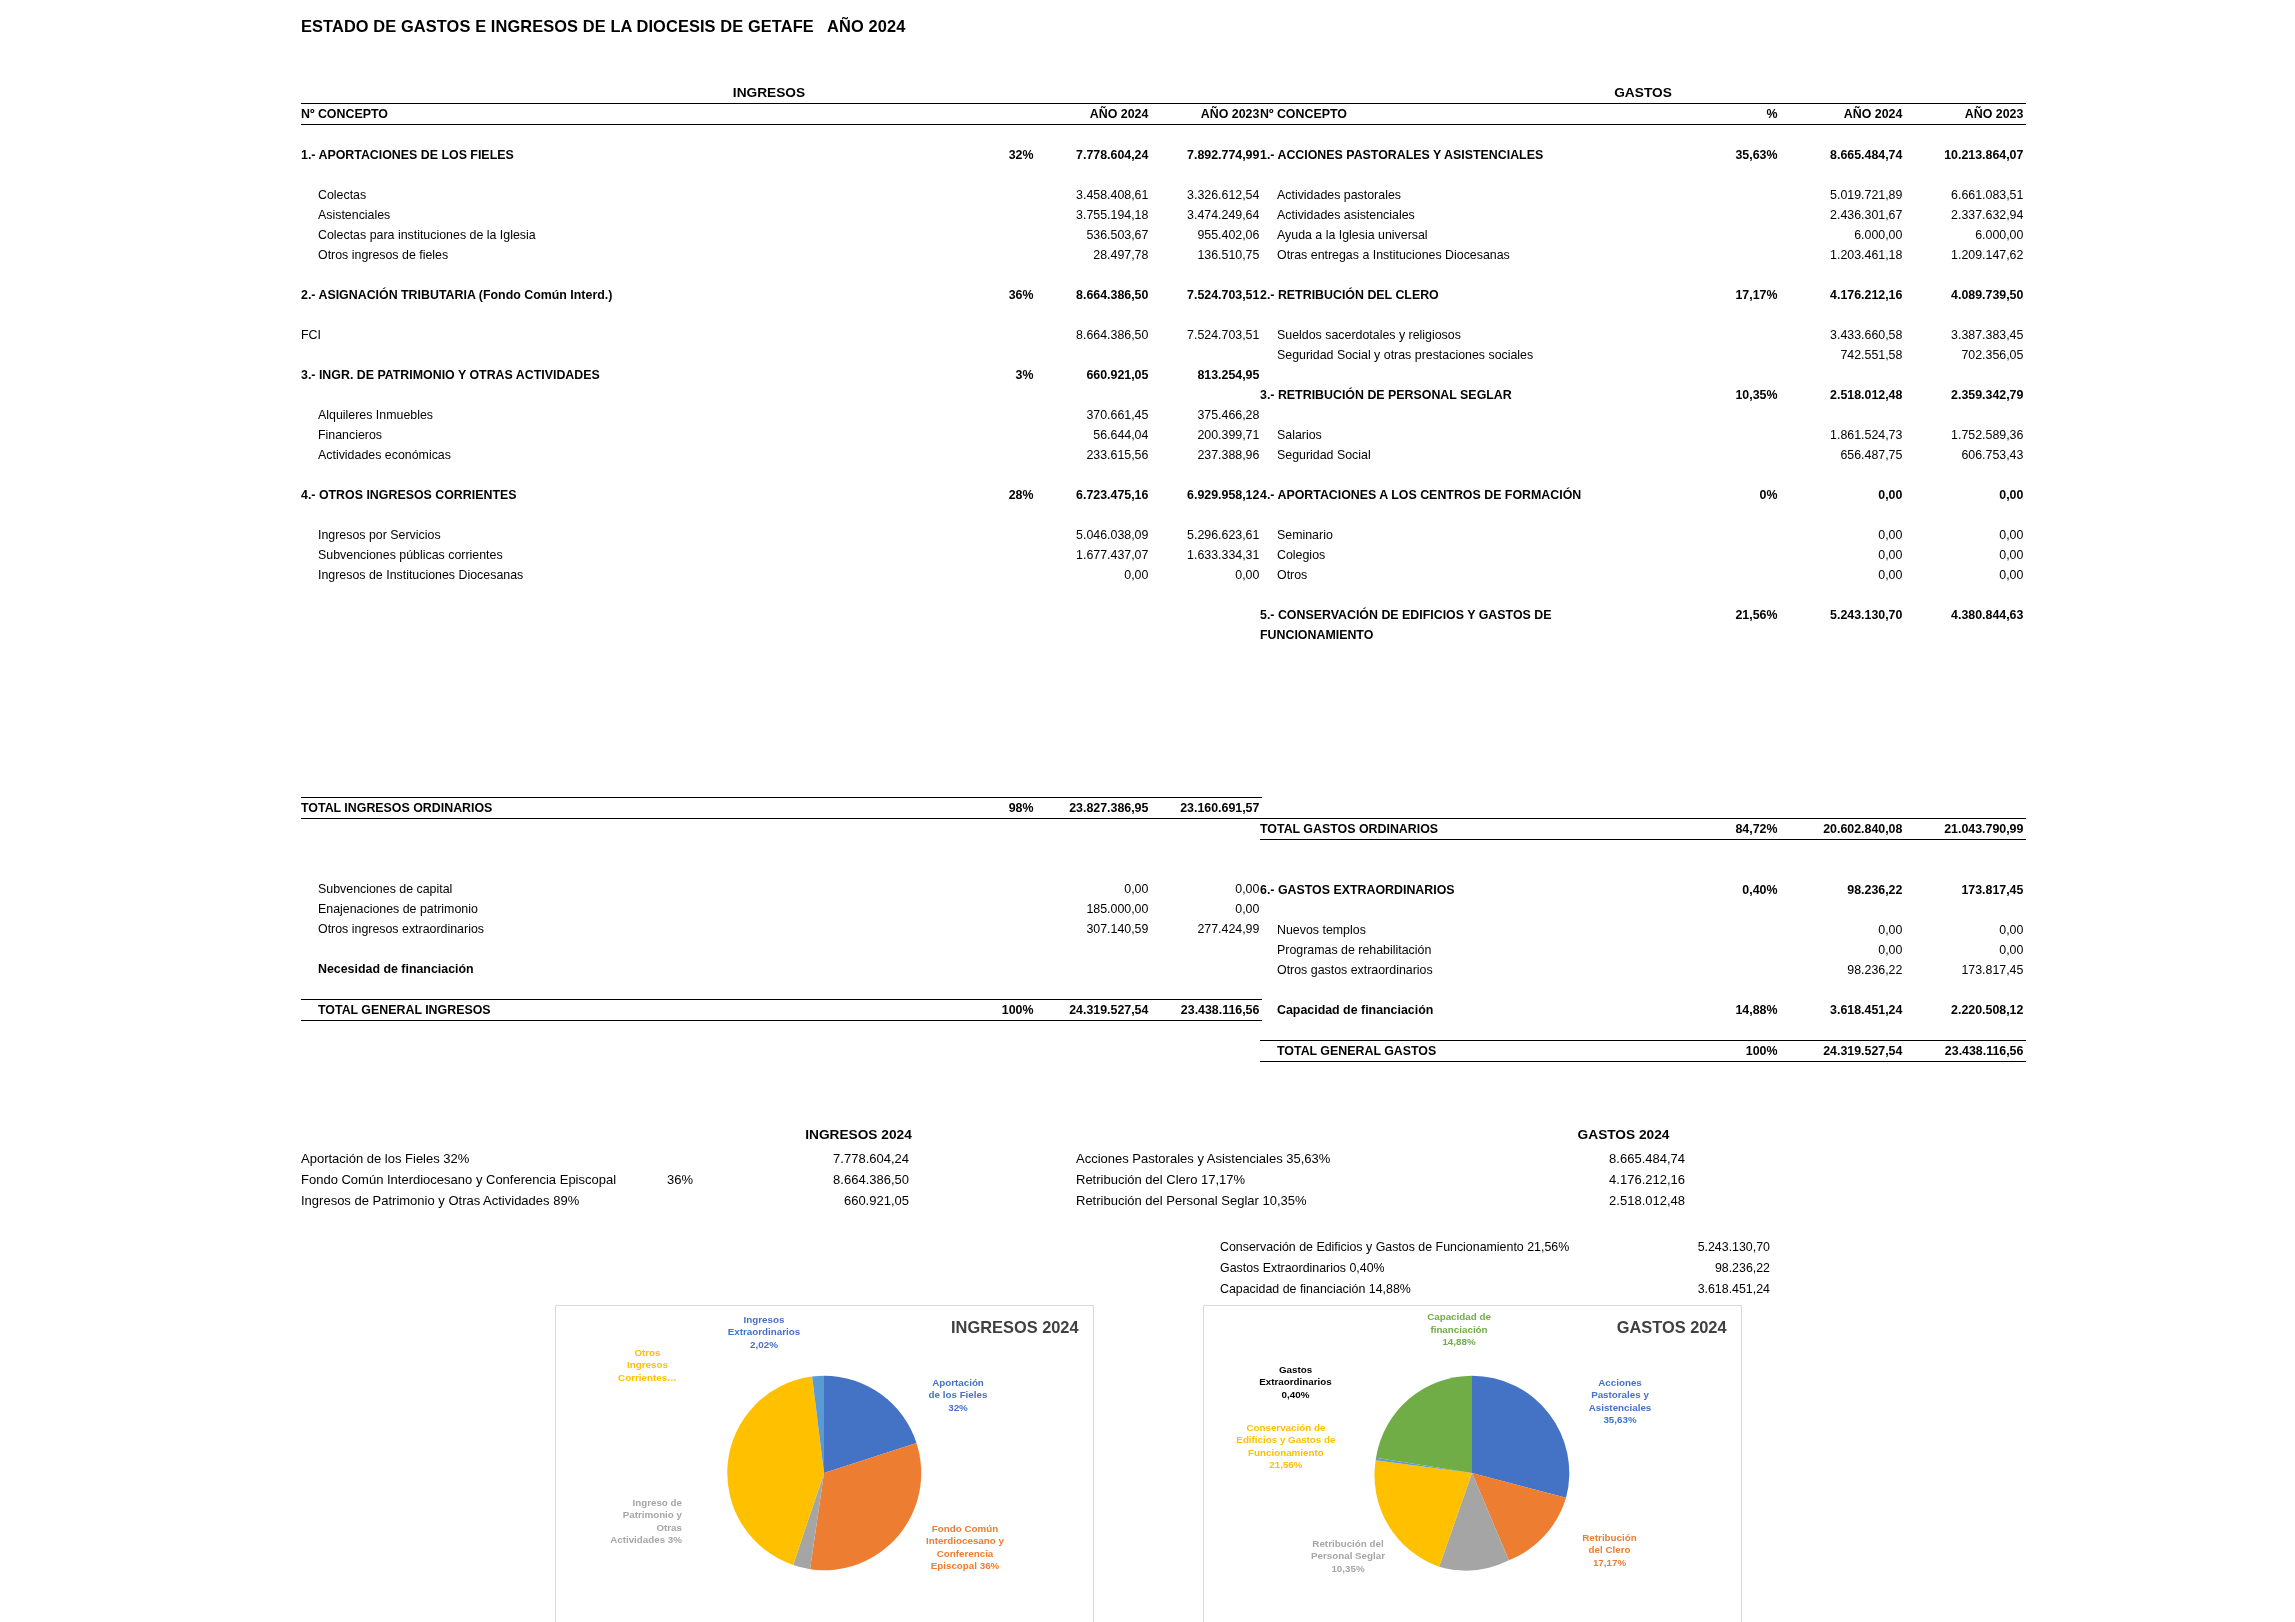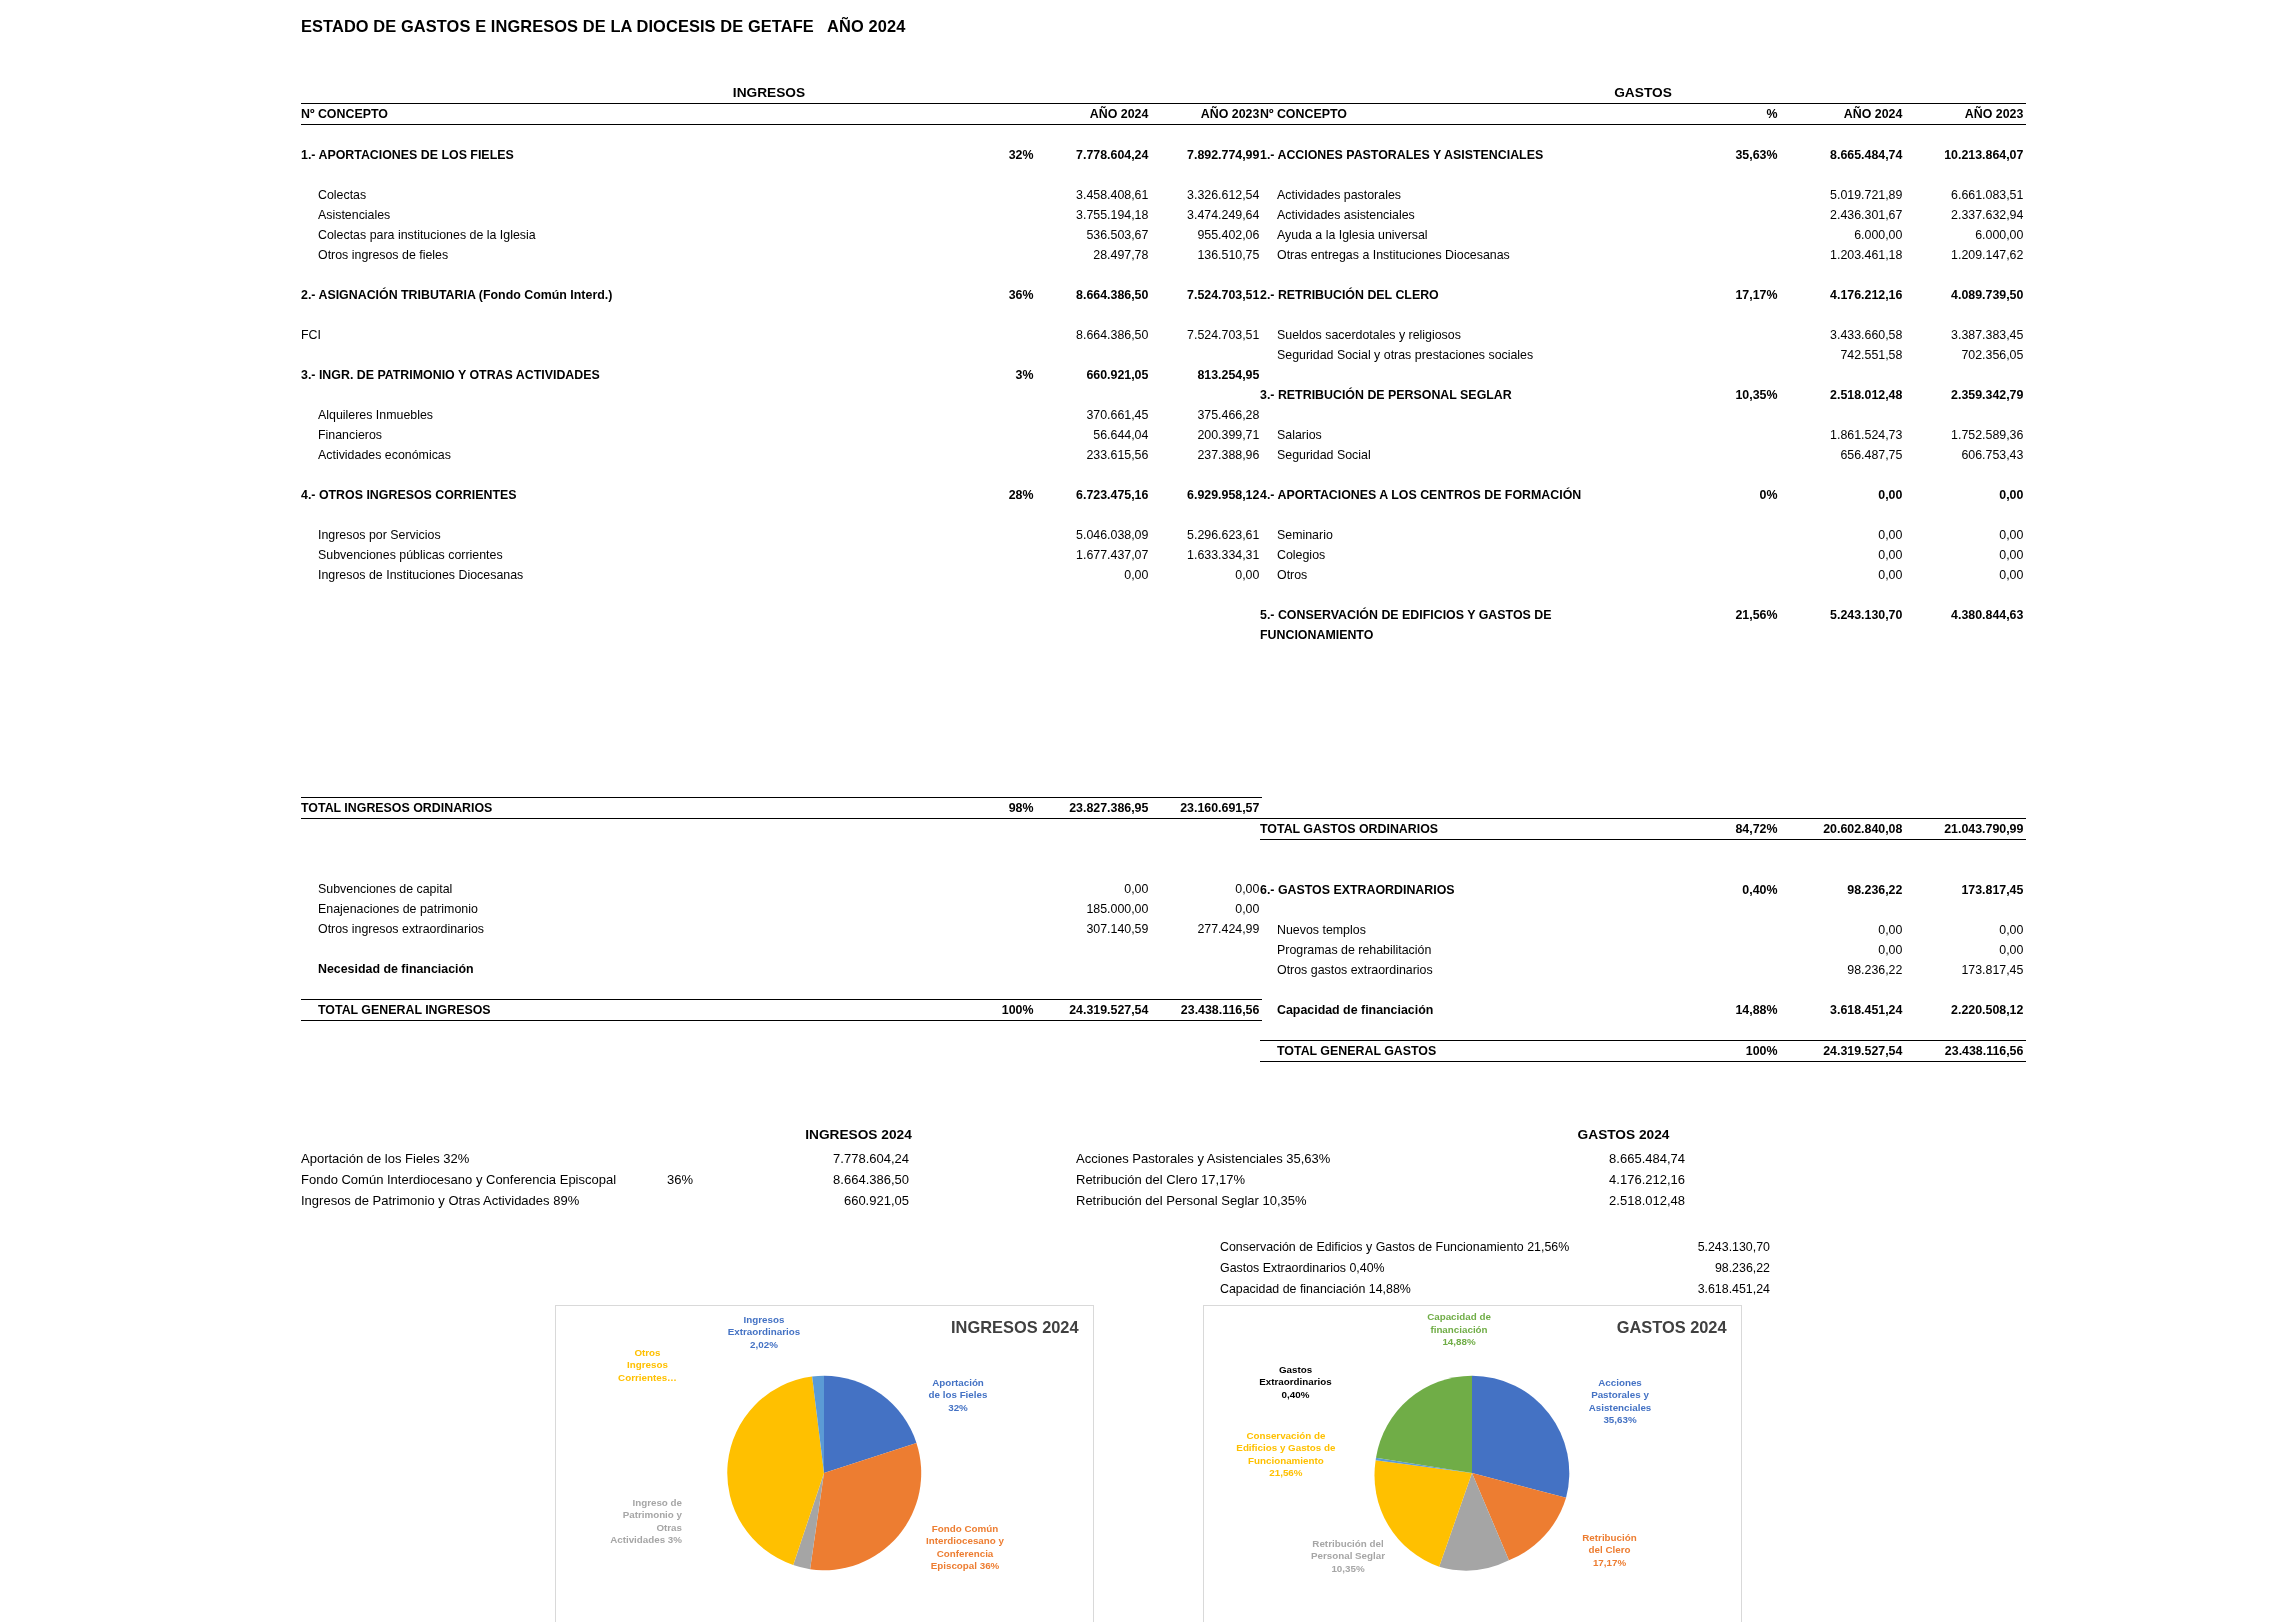--- a/index.html
+++ b/index.html
@@ -666,21 +666,21 @@
     <div class="lbl" style="left:362px; top:71px; width:108px; color:#4472c4;">Acciones
 Pastorales y
 Asistenciales
 35,63%</div>
     <div class="lbl" style="left:353px; top:226px; width:105px; color:#ed7d31;">Retribución
 del Clero
 17,17%</div>
     <div class="lbl gray" style="left:82px; top:232px; width:124px;">Retribución del
 Personal Seglar
 10,35%</div>
-    <div class="lbl" style="left:16.4px; top:116px; width:131px; color:#ffc000;margin-top:8px;">Conservación de
+    <div class="lbl" style="left:16.4px; top:116px; width:131px; color:#ffc000;">Conservación de
 Edificios y Gastos de
 Funcionamiento
 21,56%</div>
     <div class="lbl" style="left:36px; top:58px; width:111px; color:#000000;">Gastos
 Extraordinarios
 0,40%</div>
   </div>
 
 </div>
 

